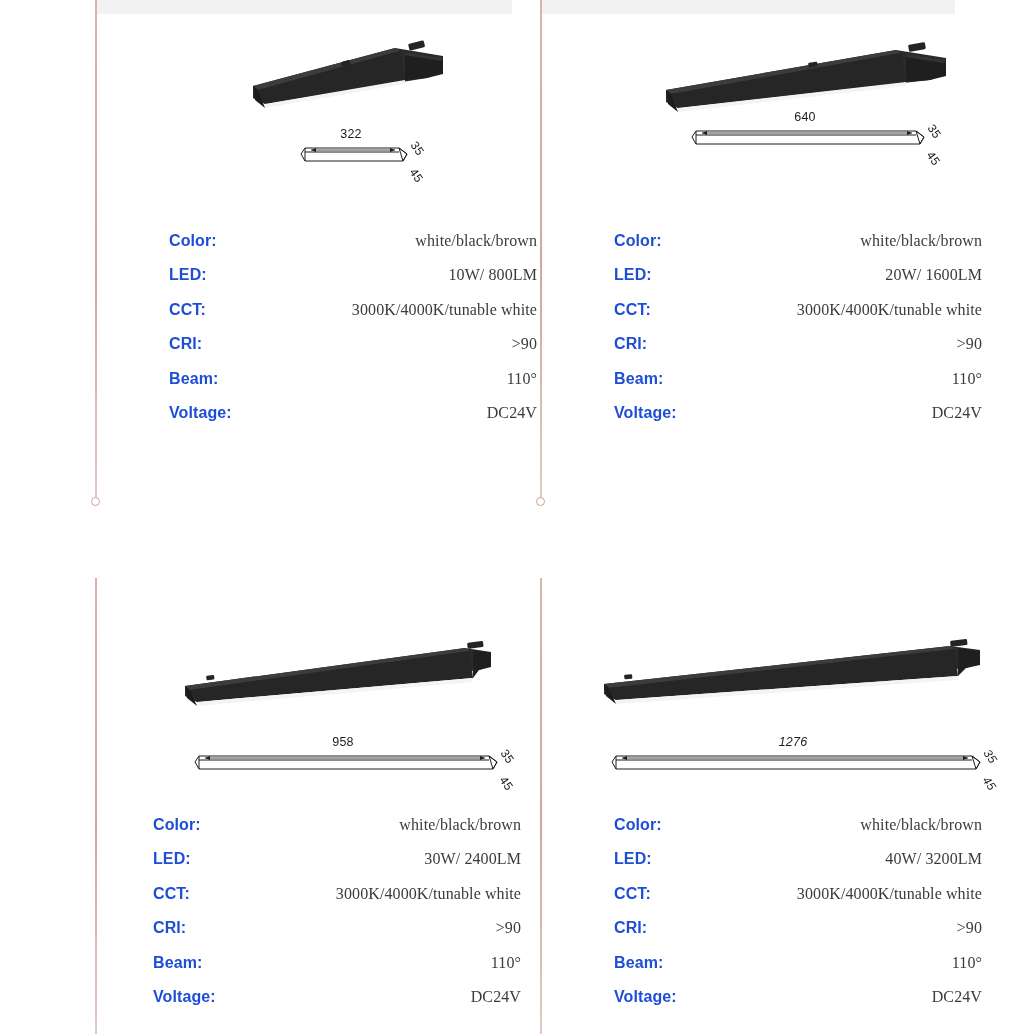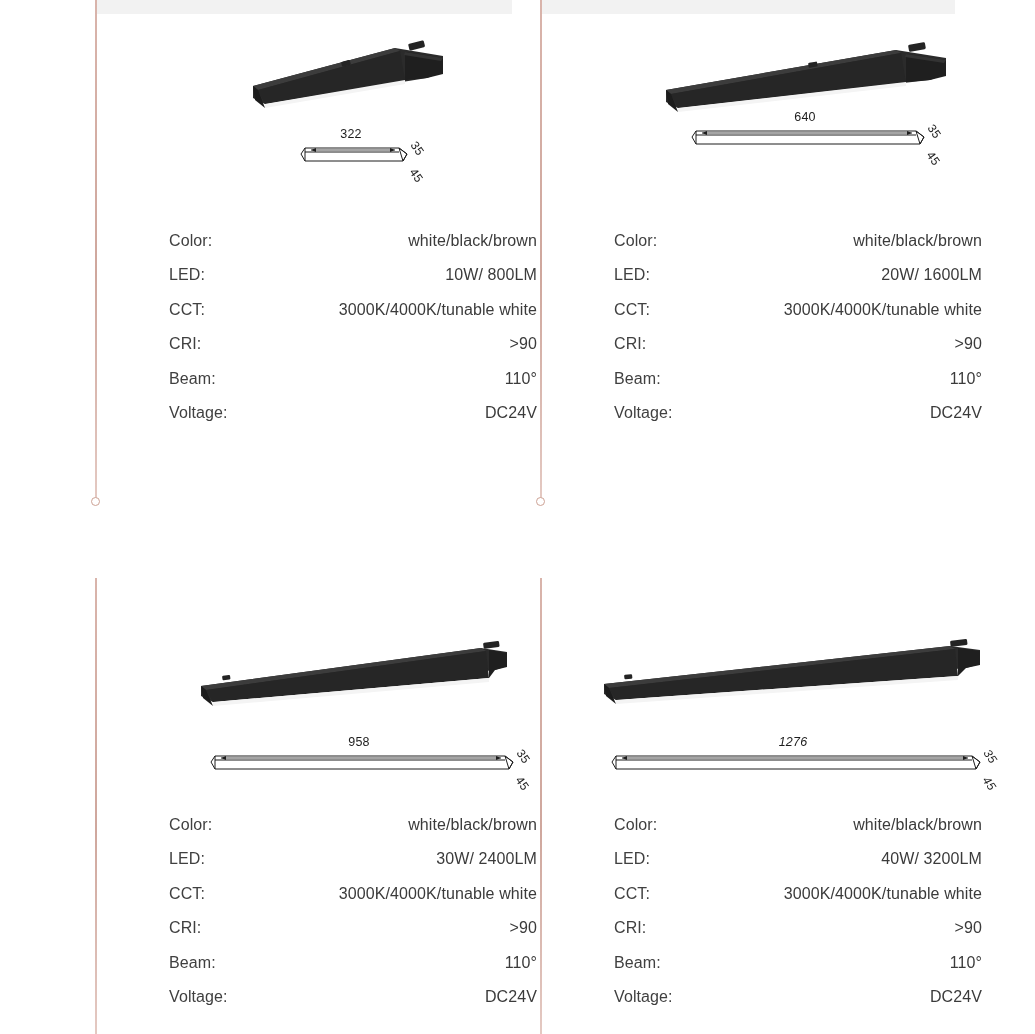--- a/index.html
+++ b/index.html
@@ -33,24 +33,24 @@
   .draw { position:absolute; }
   .draw svg { display:block; width:100%; height:100%; overflow:visible; }
   .dimtxt { font-family:"Liberation Sans", sans-serif; font-size:12.5px;
             fill:#1d1d1d; letter-spacing:.2px; }
   .dimtxt.small { font-size:12px; }
 
   
   .specs { position:absolute; }
   .row { display:flex; justify-content:space-between; align-items:baseline;
          height:34.4px; }
-  .k { font-size:16px; font-weight:400; color:#404040; letter-spacing:.1px;
+  .k { font-size:16px; font-weight:700; color:#1d4ed8; letter-spacing:.1px;
        white-space:nowrap; }
   .v { font-size:16px; font-weight:400; color:#3b3b3b; letter-spacing:.1px;
-       white-space:nowrap; text-align:right; }
+       white-space:nowrap; text-align:right;font-family:Liberation Serif, serif; }
 </style>
 </head>
 <body>
 
 <div id="page">
 
   <div class="topstrip s1"></div>
   <div class="topstrip s2"></div>
 
   <div class="rule" style="left:95px;top:0;height:500px;"></div>
@@ -180,21 +180,21 @@
           <span class="k">Beam:</span>
           <span class="v">110°</span>
         </div>
         <div class="row">
           <span class="k">Voltage:</span>
           <span class="v">DC24V</span>
         </div>
       </div>
     </div>
 
-    <div class="card" style="left:96px;top:578px;width:416px;height:456px;">
+    <div class="card" style="left:80px;top:578px;width:416px;height:456px;">
 
       <div class="render" style="left:52px;top:62px;width:318px;height:66px;">
         <svg viewBox="0 0 318 66" preserveAspectRatio="none">
           <polygon points="6,46 286,8 312,12 312,26 300,30 18,62 6,56" fill="#2b2b2b"></polygon>
           <polygon points="6,46 286,8 291,11 11,50" fill="#3c3c3c"></polygon>
           <polygon points="11,50 291,11 294,38 18,62" fill="#262626"></polygon>
           <polygon points="18,62 294,38 294,42 18,66" fill="#f4f4f4"></polygon>
           <polygon points="6,46 11,50 18,66 8,58" fill="#1c1c1c"></polygon>
           <polygon points="294,10 312,13 312,27 300,30 294,38" fill="#1f1f1f"></polygon>
           <rect x="288" y="3" width="16" height="6" rx="1.3" fill="#242424" transform="rotate(-8 288 3)"></rect>

